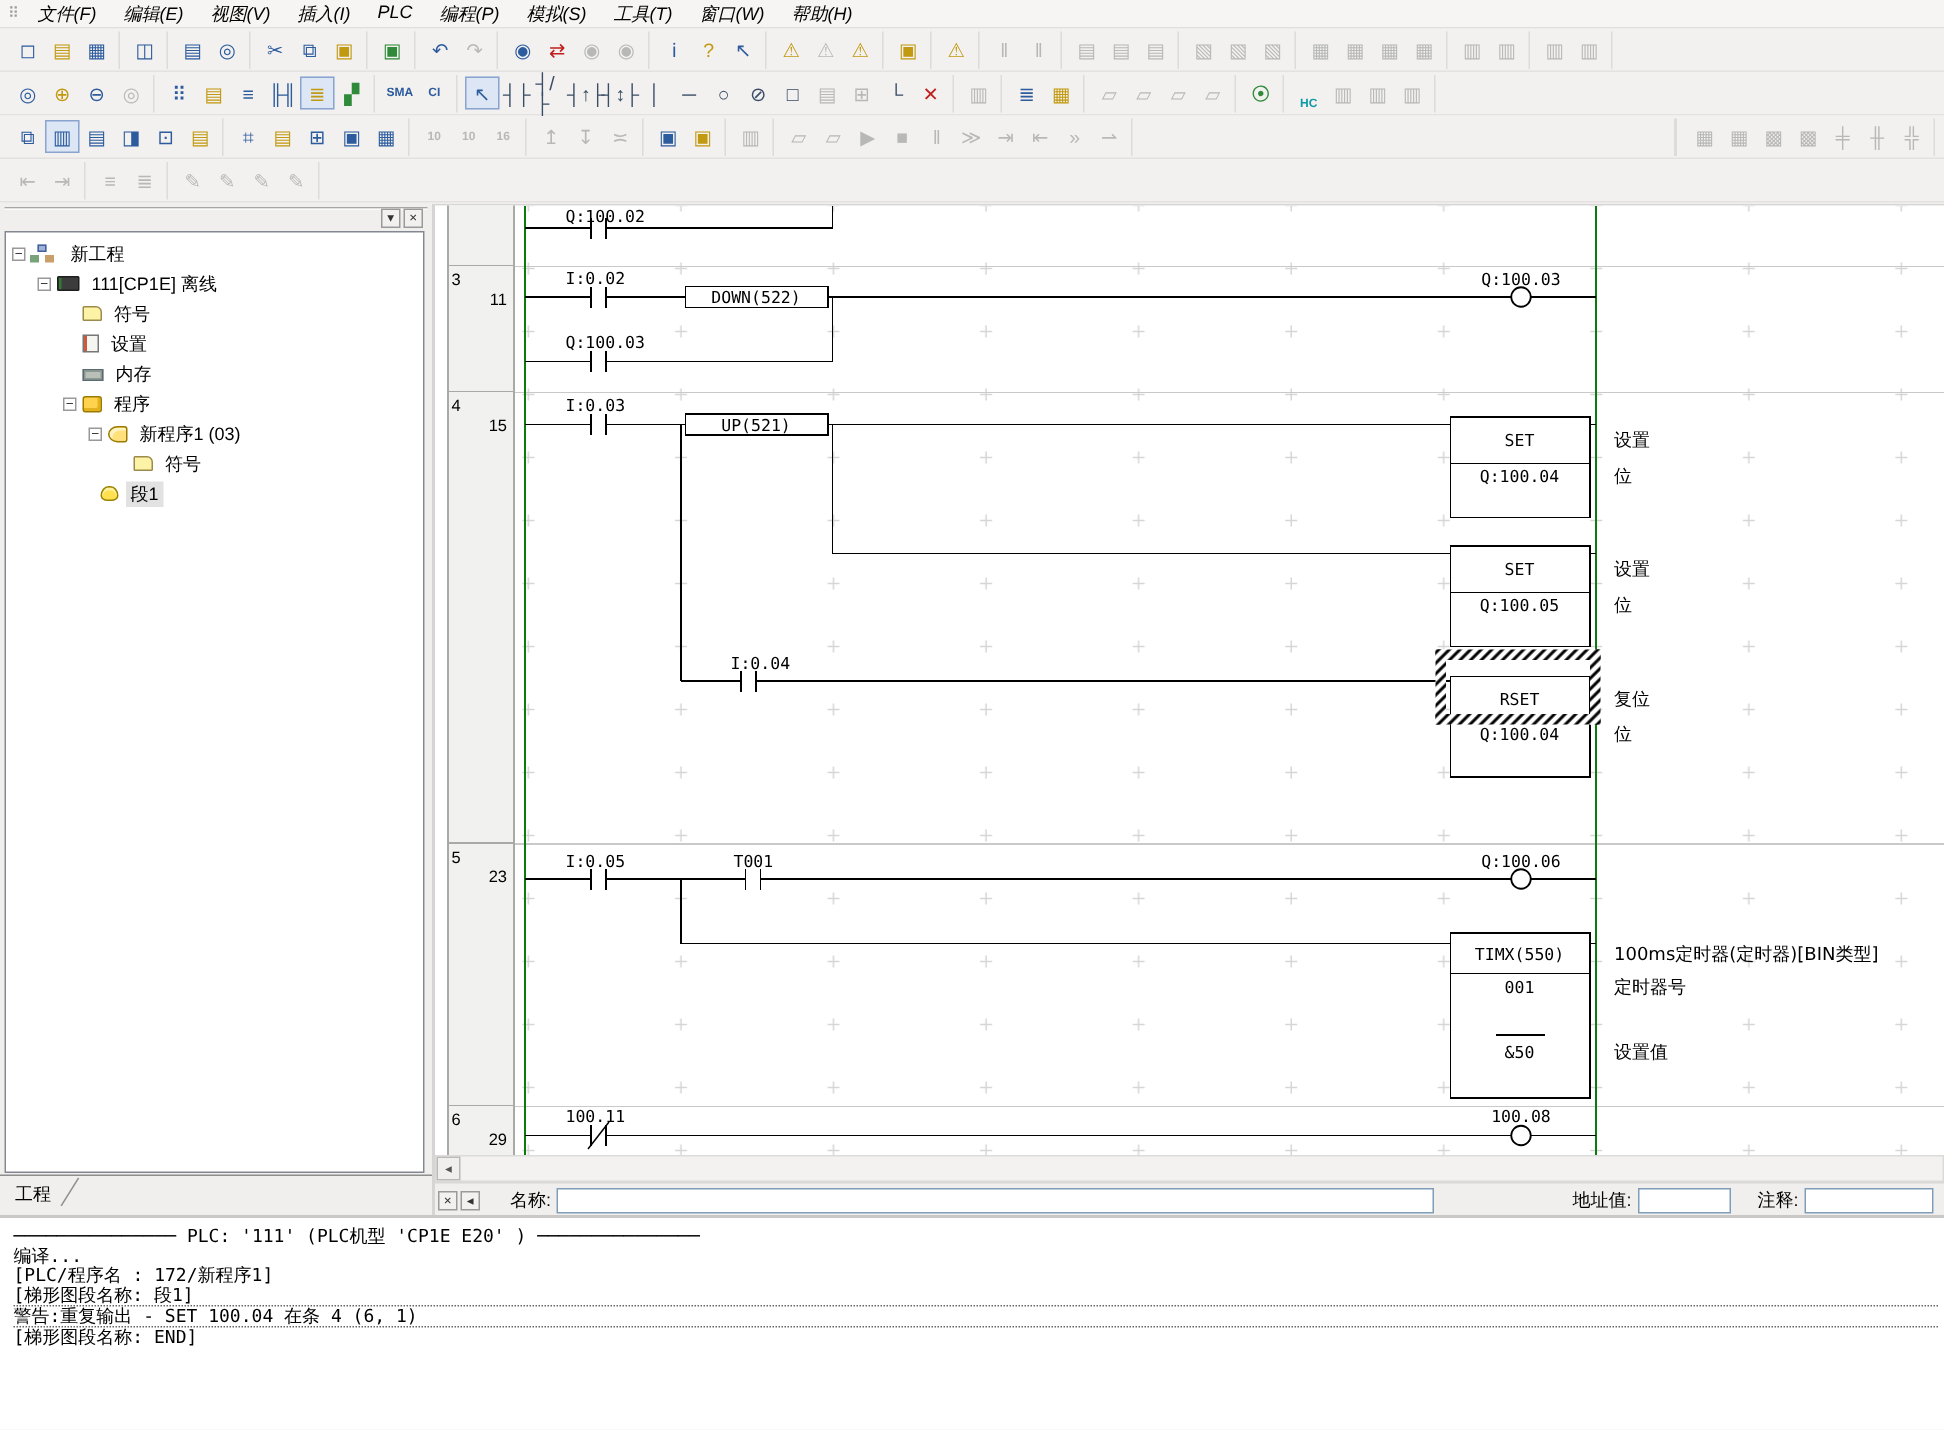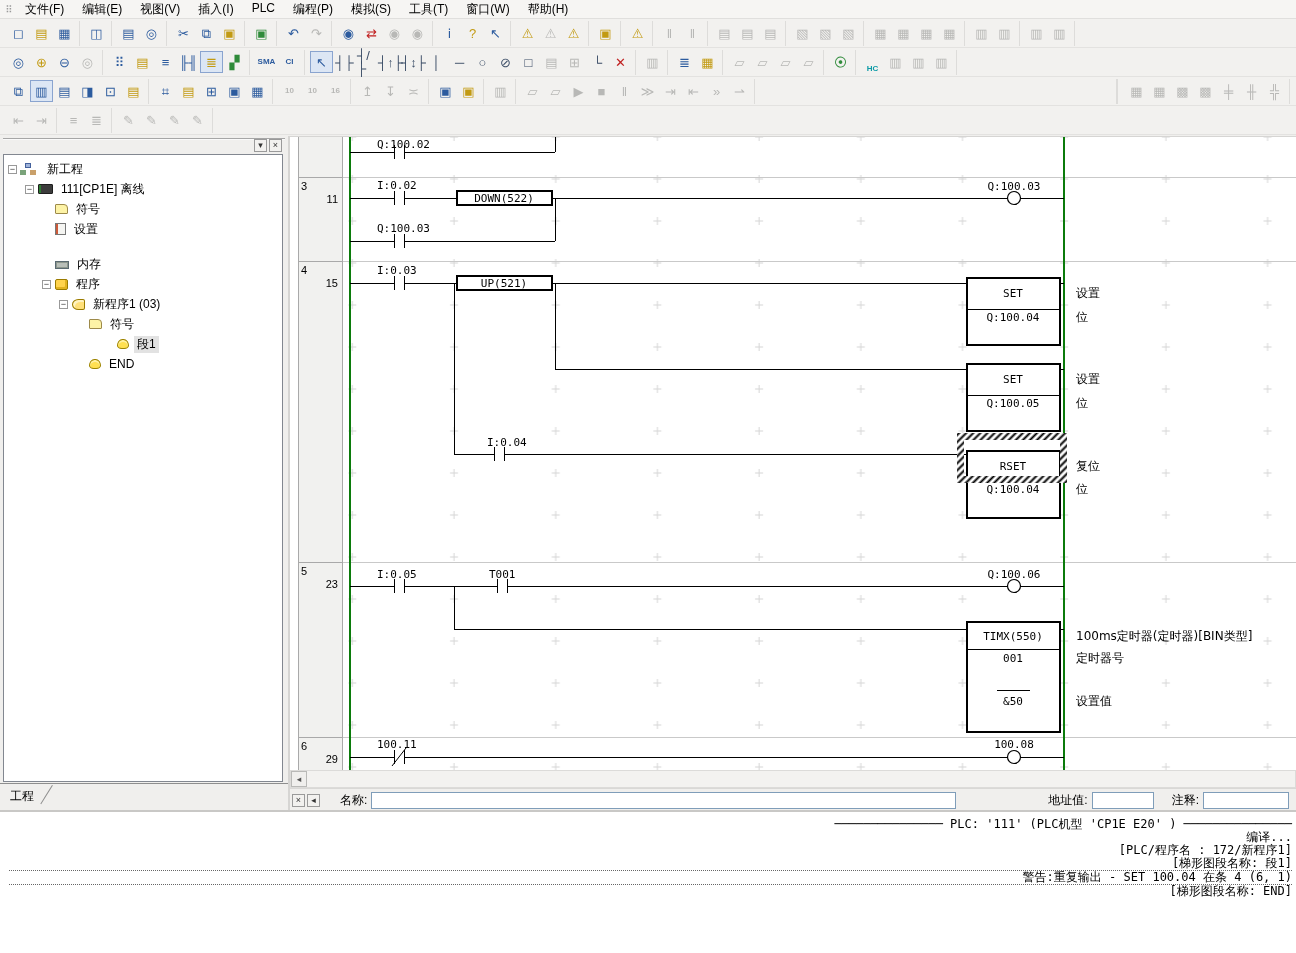--- a/index.html
+++ b/index.html
@@ -6,21 +6,21 @@
   html,body { width:1296px; height:953px; }
   body {
     font-family:"Liberation Sans", sans-serif;
     font-size:12px; color:#000;
     background:#f0efed;
     overflow:hidden; position:relative;
   }
   
   .menubar { height:19px; display:flex; align-items:center; background:#f6f5f3; border-bottom:1px solid #e0dfdd; padding-left:2px; }
   .menugrip { color:#9a9a9a; font-size:10px; width:14px; text-align:center; }
-  .mitem { padding:2px 9px; cursor:default; }
+  .mitem { padding:2px 9px; cursor:default;font-style:italic; }
   
   .tbrow { display:flex; align-items:center; background:#f2f1ef; border-bottom:1px solid #e3e2e0; padding-left:4px; height:29px; }
   .tgroup { display:flex; align-items:center; padding:0 3px; border-right:1px solid #ddccd0; border-right-color:#dddcda; margin-right:2px; height:25px; }
   .tbtn { width:23px; height:22px; display:flex; align-items:center; justify-content:center; font-size:13px; color:#3a4c66; cursor:default; border:1px solid transparent; line-height:1; }
   .tbtn.g { color:#b8b8b6; }
   .tbtn.y { color:#c29a12; }
   .tbtn.b { color:#2c5b9e; }
   .tbtn.r { color:#c02020; }
   .tbtn.gr { color:#2f8b3a; }
   .tbtn.c { color:#0b9aa6;margin-top:13px; }
@@ -70,21 +70,21 @@
   .sbtn { width:16px; height:16px; border:1px solid #b9b9b7; background:#f0efed; font-size:9px; text-align:center; line-height:14px; color:#555; }
   .infobar { position:absolute; left:0; top:651px; right:0; height:23px; background:#f0efed; border-top:1px solid #d9d8d6; display:flex; align-items:center; padding:0 2px; }
   .ibtn { width:13px; height:13px; border:1px solid #9a9a9a; background:#f2f1ef; font-size:9px; line-height:11px; text-align:center; color:#333; margin-right:2px; }
   .ilbl { margin:0 4px 0 18px; }
   .ilbl.addr { margin-left:92px; }
   .ifield { height:17px; border:1px solid #7f9db9; background:#fff; font-family:"Liberation Sans",sans-serif; font-size:12px; padding:0 3px; }
   .namef { width:585px; }
   .addrf { width:62px; }
   .cmtf { width:86px; }
   
-  #output { position:absolute; top:810px; left:0; width:1296px; height:143px; background:#fff; border-top:2px solid #c9c8c6; font-family:"DejaVu Sans Mono", monospace; font-size:12px; line-height:13px; padding:6px 4px 0 9px; overflow:hidden;text-align:right; }
+  #output { position:absolute; top:810px; left:0; width:1296px; height:143px; background:#fff; border-top:2px solid #c9c8c6; font-family:"DejaVu Sans Mono", monospace; font-size:12px; line-height:13px; padding:6px 4px 0 9px; overflow:hidden; }
   .oline { white-space:pre; height:13px; }
   .oline.osel { border-top:1px dotted #666; border-bottom:1px dotted #666; height:15px; }
 </style>
 </head>
 <body>
 
 <div class="menubar">
   <span class="menugrip">⠿</span>
   <span style="display:flex;">
       <span class="mitem">文件(F)</span>
@@ -329,45 +329,41 @@
           <span class="tlabel">111[CP1E] 离线</span>
         </div>
         <div class="trow" title="符号" style="padding-left: 51px;">
           <span class="ti ti-symbols"></span>
           <span class="tlabel">符号</span>
         </div>
         <div class="trow" title="设置" style="padding-left: 51px;">
           <span class="ti ti-settings"></span>
           <span class="tlabel">设置</span>
         </div>
-        <div class="trow" title="内存" style="padding-left: 51px; margin-top: 15px;">
+        <div class="trow" title="内存" style="padding-left: 51px;">
           <span class="ti ti-memory"></span>
           <span class="tlabel">内存</span>
         </div>
         <div class="trow" title="程序" style="padding-left: 38px;">
           <span class="exp">−</span>
           <span class="ti ti-programs"></span>
           <span class="tlabel">程序</span>
         </div>
         <div class="trow" title="新程序1 (00)" style="padding-left: 55px;">
           <span class="exp">−</span>
           <span class="ti ti-program"></span>
           <span class="tlabel">新程序1 (03)</span>
         </div>
         <div class="trow" title="符号" style="padding-left: 85px;">
           <span class="ti ti-symbols"></span>
           <span class="tlabel">符号</span>
         </div>
-        <div class="trow sel" title="段1" style="padding-left: 113px; text-align: right;">
+        <div class="trow sel" title="段1" style="padding-left: 63px; text-align: right;">
           <span class="ti ti-section"></span>
           <span class="tlabel">段1</span>
-        </div>
-        <div class="trow" title="END" style="padding-left: 85px;">
-          <span class="ti ti-section"></span>
-          <span class="tlabel">END</span>
         </div>
       </div>
     <div class="tabbar">
       <span class="ptab"><span>工程</span></span>
       <span class="tabslant"></span>
     </div>
   </div>
 
   <div id="ladderwin">
     <svg id="ladder" width="1008" height="633" viewBox="0 0 1008 633">

